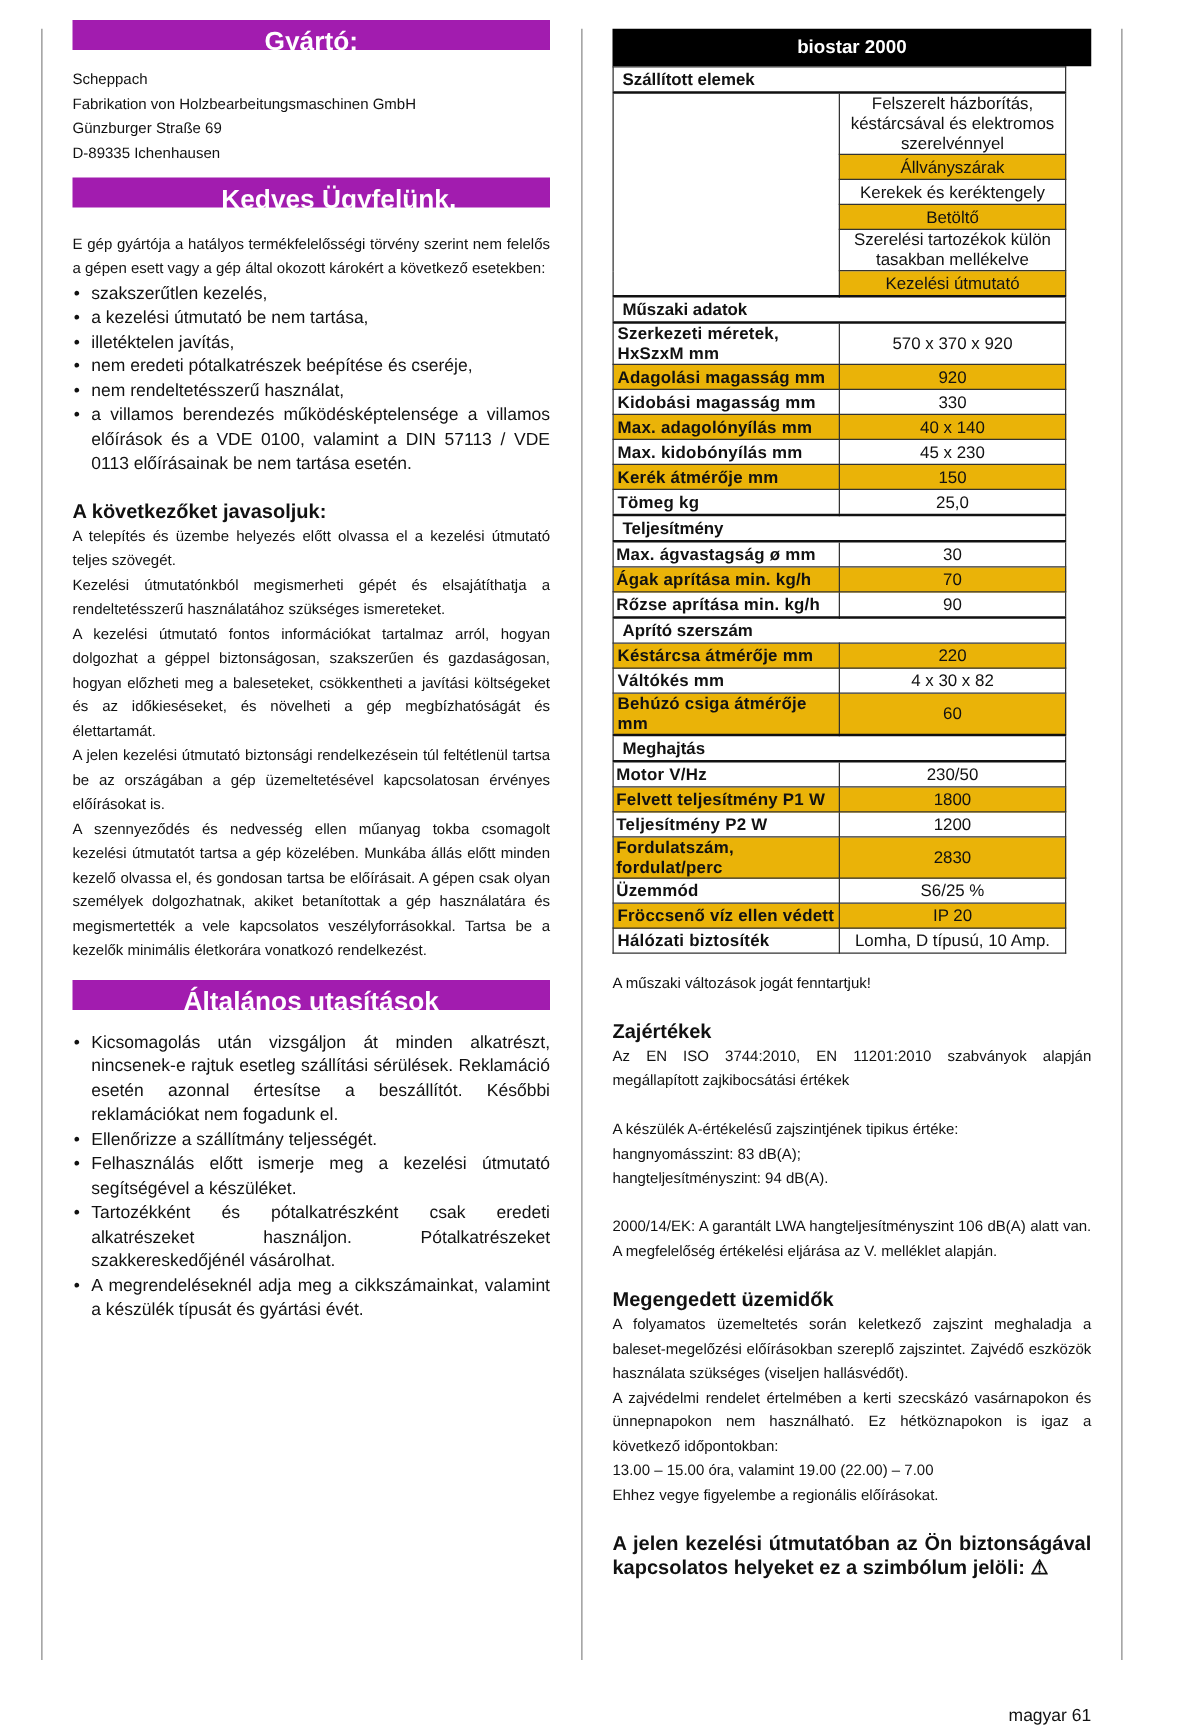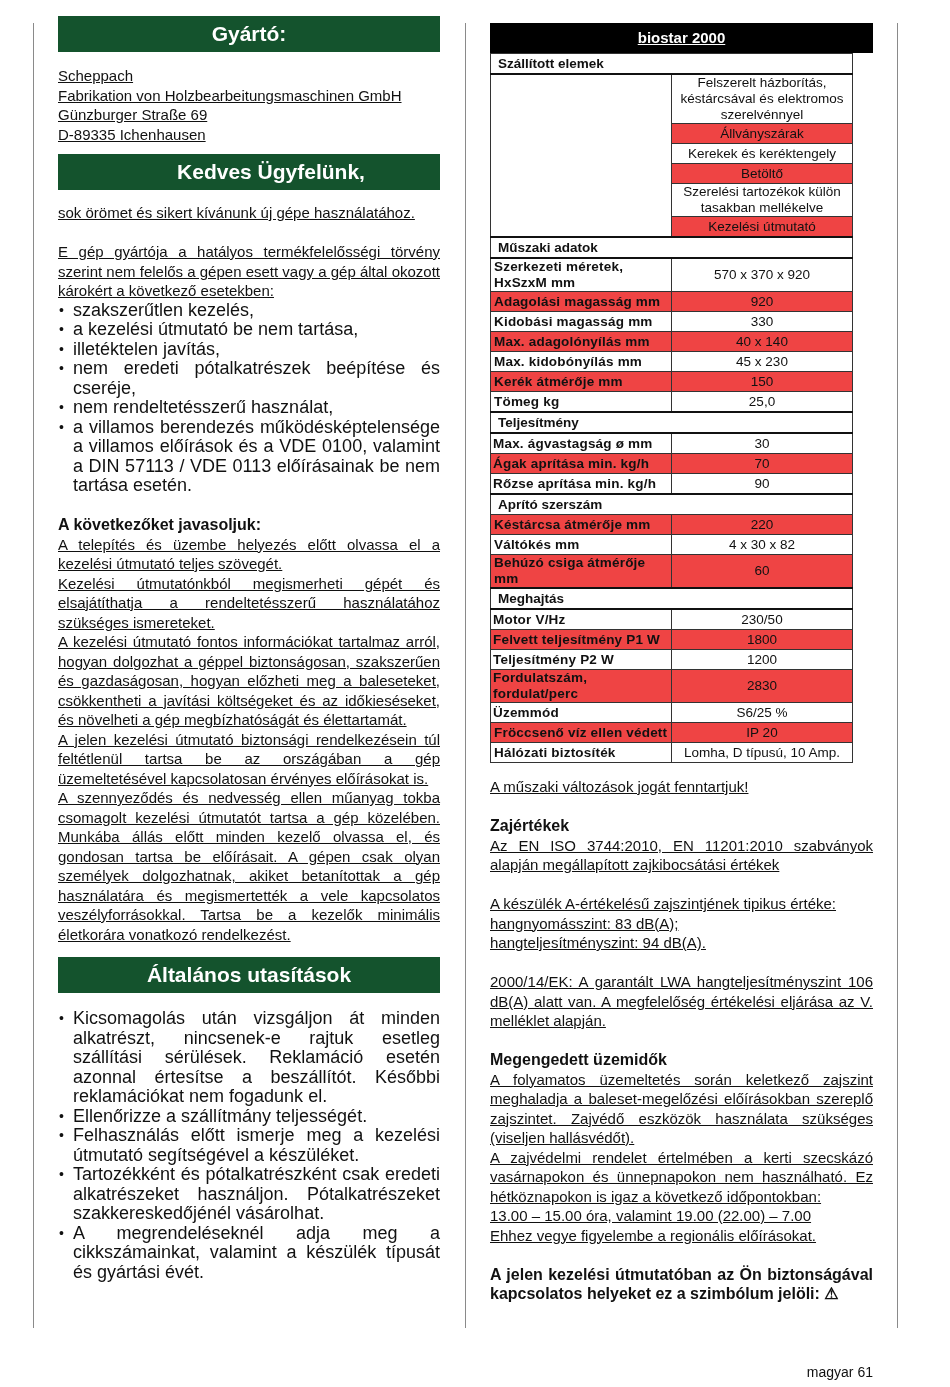--- a/index.html
+++ b/index.html
@@ -2,57 +2,56 @@
 <html><head>
 <meta charset="utf-8">
 <style>
   html, body { margin:0; padding:0; background:#fff; }
   body { width:950px; height:1387px; position:relative; overflow:hidden;
          font-family:"Liberation Sans", sans-serif; color:#111; }
   .vrule { position:absolute; width:1px; background:#8a8a8a; }
   .col { position:absolute; }
   .left { left:58px; top:16px; width:382px; }
   .right { left:490px; top:23px; width:383px; }
-  .banner { background:#14532d; color:#fff; font-weight:bold; text-align:center;
-            font-size:21px; height:36px; line-height:36px; }
-  .p { font-size:15px; line-height:19.5px; margin:0; text-align:justify;text-decoration:underline; }
+  .banner { background:#a21caf; color:#fff; font-weight:bold; text-align:center;
+            font-size:21px; height:24px; line-height:36px; }
+  .p { font-size:12px; line-height:19.5px; margin:0; text-align:justify; }
   .nojust { text-align:left; }
   .h { font-weight:bold; font-size:16px; line-height:19.5px; margin:0; }
   ul.b { list-style:none; margin:0; padding:0; }
-  ul.b li { position:relative; padding-left:15px; font-size:18px; line-height:19.5px; text-align:justify; }
+  ul.b li { position:relative; padding-left:15px; font-size:14px; line-height:19.5px; text-align:justify; }
   ul.b li::before { content:"•"; position:absolute; left:1px; top:0; font-size:14px; }
   .gap { height:19.5px; }
 
   table.spec { border-collapse:collapse; width:363px; font-size:13.5px; table-layout:fixed; }
   table.spec td { border:1px solid #333; padding:0 3px; height:19px; line-height:16px; }
   table.spec td.lbl { font-weight:bold; letter-spacing:0.2px; width:196px; }
   table.spec td.val { text-align:center; }
   table.spec tr.sec td { font-weight:bold; border-top:2px solid #111; padding-left:7px; }
-  table.spec tr.g td { background:#ef4444; }
+  table.spec tr.g td { background:#eab308; }
   table.spec td.ind { padding-left:2px;margin-top:32px; }
-  .thead { background:#000; color:#fff; font-weight:bold; font-size:15px; text-align:center; height:30px; line-height:30px;text-decoration:underline; }
+  .thead { background:#000; color:#fff; font-weight:bold; font-size:15px; text-align:center; height:30px; line-height:30px; }
   .footer { position:absolute; right:77px; top:1364px; font-size:14px; }
 </style>
 </head>
 <body>
 
 <div class="vrule" style="left:33px;top:23px;height:1305px;"></div>
 <div class="vrule" style="left:465px;top:23px;height:1305px;"></div>
 <div class="vrule" style="left:897px;top:23px;height:1305px;"></div>
 
 <div class="col left">
   <div class="banner">Gyártó:</div>
   <div style="margin-top:14px;">
     <p class="p nojust">Scheppach</p>
     <p class="p nojust">Fabrikation von Holzbearbeitungsmaschinen GmbH</p>
     <p class="p nojust">Günzburger Straße 69</p>
     <p class="p nojust">D-89335 Ichenhausen</p>
   </div>
   <div class="banner" style="margin-top:10px;padding-left:44px;">Kedves Ügyfelünk,</div>
-  <p class="p nojust" style="margin-top:13px;">sok örömet és sikert kívánunk új gépe használatához.</p>
   <div class="gap"></div>
   <p class="p">E gép gyártója a hatályos termékfelelősségi törvény szerint nem felelős a gépen esett vagy a gép által okozott károkért a következő esetekben:</p>
   <ul class="b">
     <li>szakszerűtlen kezelés,</li>
     <li>a kezelési útmutató be nem tartása,</li>
     <li>illetéktelen javítás,</li>
     <li>nem eredeti pótalkatrészek beépítése és cseréje,</li>
     <li>nem rendeltetésszerű használat,</li>
     <li>a villamos berendezés működésképtelensége a villamos előírások és a VDE 0100, valamint a DIN 57113 / VDE 0113 előírásainak be nem tartása esetén.</li>
   </ul>

